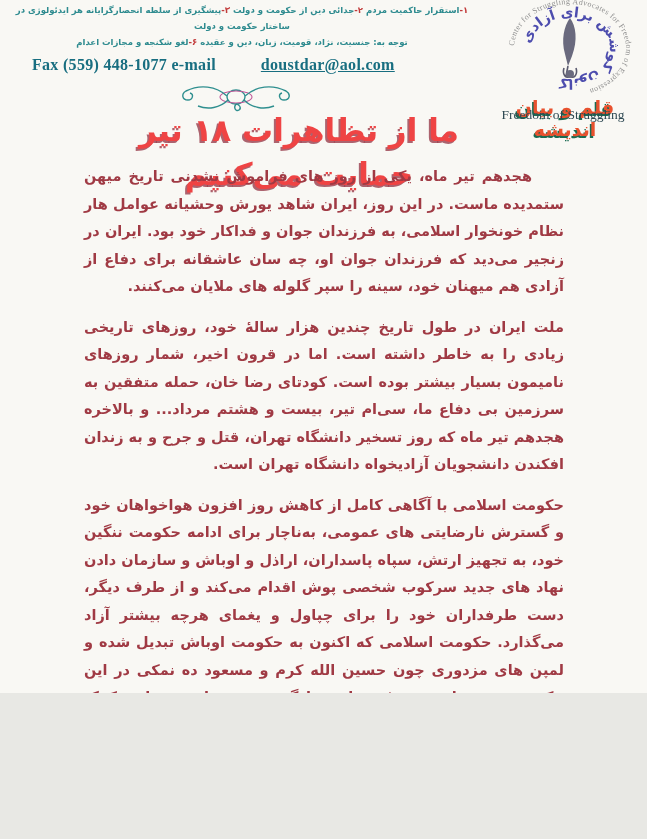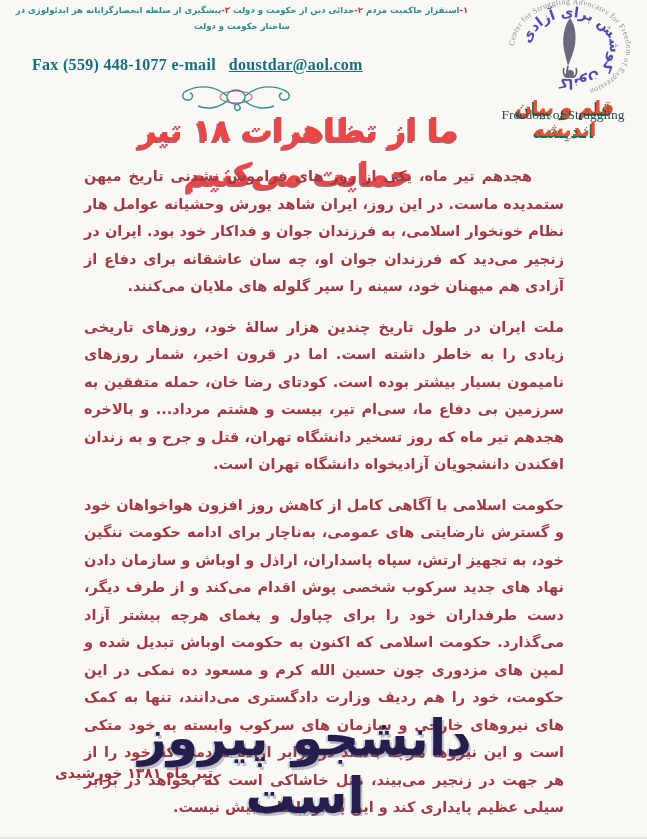--- a/index.html
+++ b/index.html
@@ -1,19 +1,19 @@
 <!DOCTYPE html>
 <html lang="fa"><head>
 <meta charset="utf-8">
 <style>
   * { margin:0; padding:0; box-sizing:border-box; }
   html,body { background:#e8e8e4; }
   .page {
     position:relative;
-    width:647px; height:837px;
+    width:647px; height:693px;
     background:#f9f8f4;
     font-family:"DejaVu Sans", sans-serif;
     overflow:hidden;
     margin:0 auto;
     box-shadow:0 0 4px rgba(0,0,0,.25);
   }
   
   .principles {
     position:absolute; top:2px; left:4px; width:476px;
     direction:rtl; text-align:center;
@@ -22,21 +22,21 @@
   }
   .num-red { color:#c23b3b; }
 
   
   .fax-line {
     position:absolute; top:56px; left:32px;
     font-family:"Liberation Serif", serif;
     font-size:16px; font-weight:bold; color:#186e80;
     letter-spacing:.3px;
   }
-  .fax-line .email { text-decoration:underline; }
+  .fax-line .email { text-decoration:underline;margin-left:32px; }
 
   
   .ornament { position:absolute; top:83px; left:176px; width:120px; height:32px; }
 
   
   .page-title {
     position:absolute; top:108px; left:92px; width:414px;
     direction:rtl; text-align:center;
     font-size:31px; font-weight:900; line-height:44px;
     color:#ef4444;
@@ -91,20 +91,21 @@
     color:#9a3540;
   }
 </style>
 </head>
 <body>
 
 <div class="page">
 
   <div class="principles">
     <div><span class="num-red">۱-</span><span>استقرار حاکمیت مردم </span><span class="num-red">۲-</span><span>جدائی دین از حکومت و دولت </span><span class="num-red">۳-</span><span>پیشگیری از سلطه انحصارگرایانه هر ایدئولوژی در ساختار حکومت و دولت</span></div>
+    <div><span>توجه به: جنسیت، نژاد، قومیت، زبان، دین و عقیده </span><span class="num-red">۶-</span><span>لغو شکنجه و مجازات اعدام</span></div>
   </div>
 
   <div class="fax-line">
     <span>Fax (559) 448-1077 e-mail</span>
     <span>&nbsp;</span>
     <span class="email">doustdar@aol.com</span>
   </div>
 
   <svg class="stamp-svg" width="128" height="106" viewBox="0 0 128 106">
     <defs>

